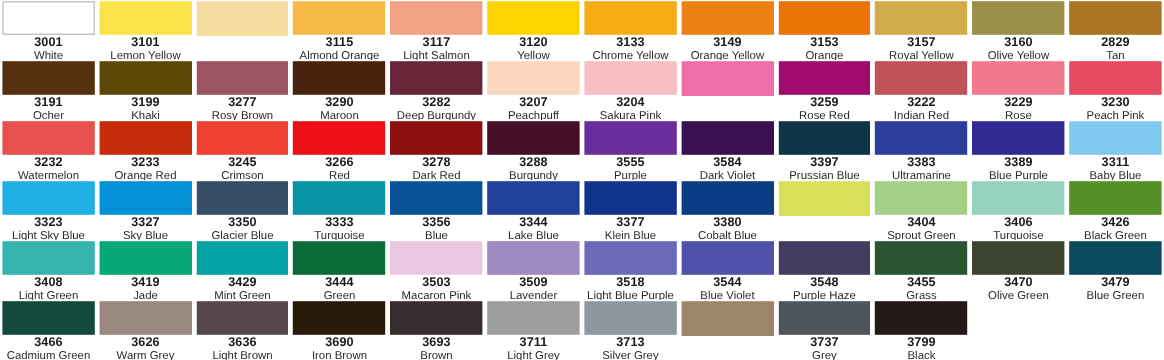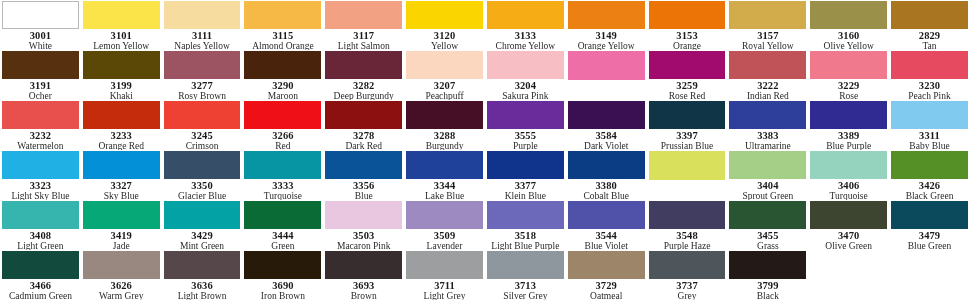--- a/index.html
+++ b/index.html
@@ -11,21 +11,20 @@
     font-family: "Liberation Sans", sans-serif;
     overflow: hidden;
   }
   #chart {
     width: 970px;
     height: 263px;
     display: grid;
     grid-template-columns: repeat(12, 80.83px);
     grid-template-rows: repeat(6, 50px);
     background: #ffffff;
-    font-family: Liberation Serif, serif;
   }
   .swatch-cell {
     width: 80.83px;
     height: 50px;
     display: flex;
     flex-direction: column;
     align-items: stretch;
     padding: 1px 2px 0 2px;
     background: #ffffff;
   }
@@ -79,24 +78,20 @@
     </div>
     <div class="swatch-cell">
       <div class="swatch-color" style="background-color: rgb(251, 228, 74);"></div>
       <div class="swatch-labels">
         <div class="swatch-code">3101</div>
         <div class="swatch-name">Lemon Yellow</div>
       </div>
     </div>
     <div class="swatch-cell">
       <div class="swatch-color" style="background-color: rgb(247, 220, 160);"></div>
-      <div class="swatch-labels">
-        <div class="swatch-code">3111</div>
-        <div class="swatch-name">Naples Yellow</div>
-      </div>
     </div>
     <div class="swatch-cell">
       <div class="swatch-color" style="background-color: rgb(246, 185, 70);"></div>
       <div class="swatch-labels">
         <div class="swatch-code">3115</div>
         <div class="swatch-name">Almond Orange</div>
       </div>
     </div>
     <div class="swatch-cell">
       <div class="swatch-color" style="background-color: rgb(242, 161, 131);"></div>
@@ -526,24 +521,20 @@
     </div>
     <div class="swatch-cell">
       <div class="swatch-color" style="background-color: rgb(141, 151, 157);"></div>
       <div class="swatch-labels">
         <div class="swatch-code">3713</div>
         <div class="swatch-name">Silver Grey</div>
       </div>
     </div>
     <div class="swatch-cell">
       <div class="swatch-color" style="background-color: rgb(156, 133, 104);"></div>
-      <div class="swatch-labels">
-        <div class="swatch-code">3729</div>
-        <div class="swatch-name">Oatmeal</div>
-      </div>
     </div>
     <div class="swatch-cell">
       <div class="swatch-color" style="background-color: rgb(78, 85, 91);"></div>
       <div class="swatch-labels">
         <div class="swatch-code">3737</div>
         <div class="swatch-name">Grey</div>
       </div>
     </div>
     <div class="swatch-cell">
       <div class="swatch-color" style="background-color: rgb(35, 25, 23);"></div>

